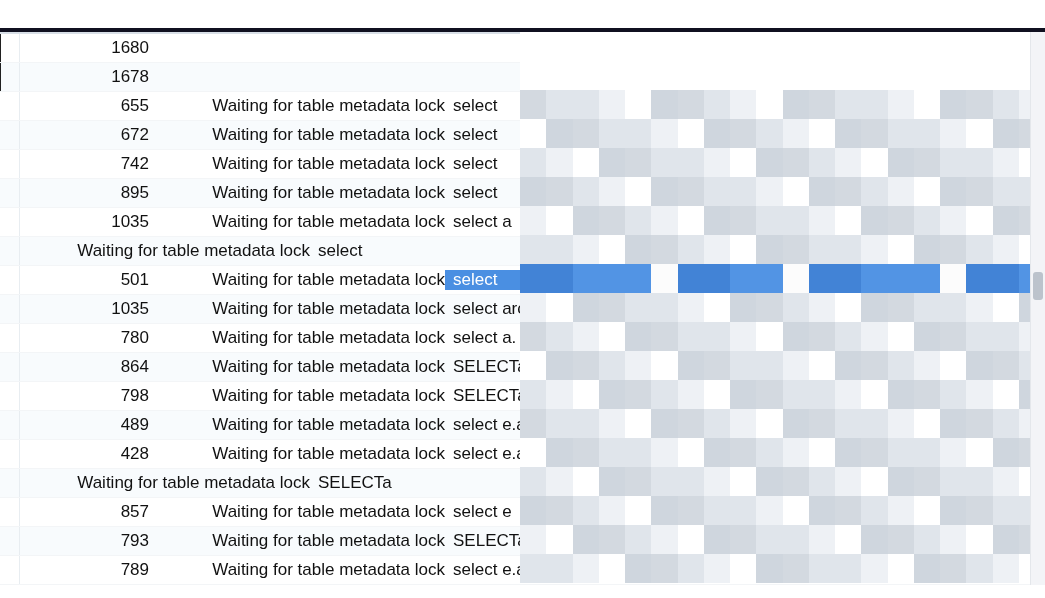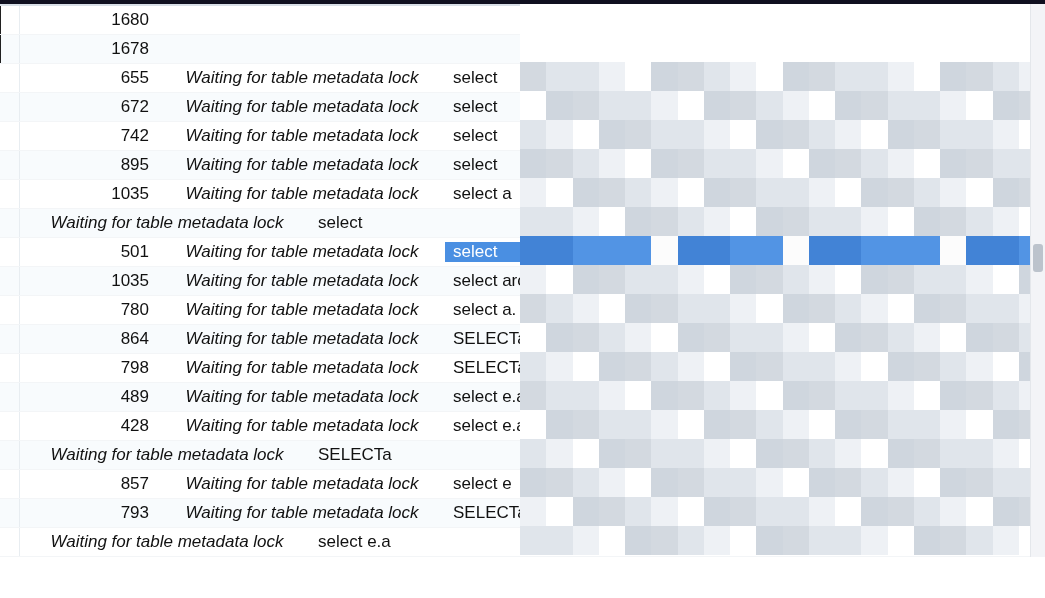--- a/index.html
+++ b/index.html
@@ -9,20 +9,21 @@
   font-family: "Segoe UI", Arial, sans-serif;
   font-size: 17px;
   color: #111;
   background: #fff;
   overflow: hidden;
 }
 .page {
   position: relative;
   width: 100%;
   border-top: 4px solid #101020;
+  margin-top: 28px;
 }
 .header-strip {
   height: 2px;
   background: #d8dfe7;
 }
 .dark-frag {
   position: absolute;
   top: 0;
   right: 0;
   width: 505px;
@@ -51,23 +52,22 @@
 .col-num {
   width: 135px;
   flex: 0 0 135px;
   text-align: right;
   padding-right: 6px;
   font-variant-numeric: tabular-nums;
 }
 .col-state {
   width: 290px;
   flex: 0 0 290px;
-  text-align: center;
+  text-align: right;
   padding-left: 4px;
-  font-style: italic;
 }
 .col-query {
   flex: 1 1 auto;
   text-align: left;
   padding-left: 8px;
   position: relative;
   overflow: hidden;
   white-space: nowrap;
 }
 .selected .col-query {
@@ -237,20 +237,21 @@
         <div class="col-query">select e</div>
       </div>
       <div class="row alt">
         <div class="col-left"></div>
         <div class="col-num">793</div>
         <div class="col-state">Waiting for table metadata lock</div>
         <div class="col-query">SELECTa</div>
       </div>
       <div class="row">
         <div class="col-left"></div>
+        <div class="col-num">789</div>
         <div class="col-state">Waiting for table metadata lock</div>
         <div class="col-query">select e.a</div>
       </div>
     </div>
 
   <div class="censor" id="censor">
       <div class="censor-row">
         <div class="cblock c4"></div>
         <div class="cblock c4"></div>
         <div class="cblock c4"></div>

